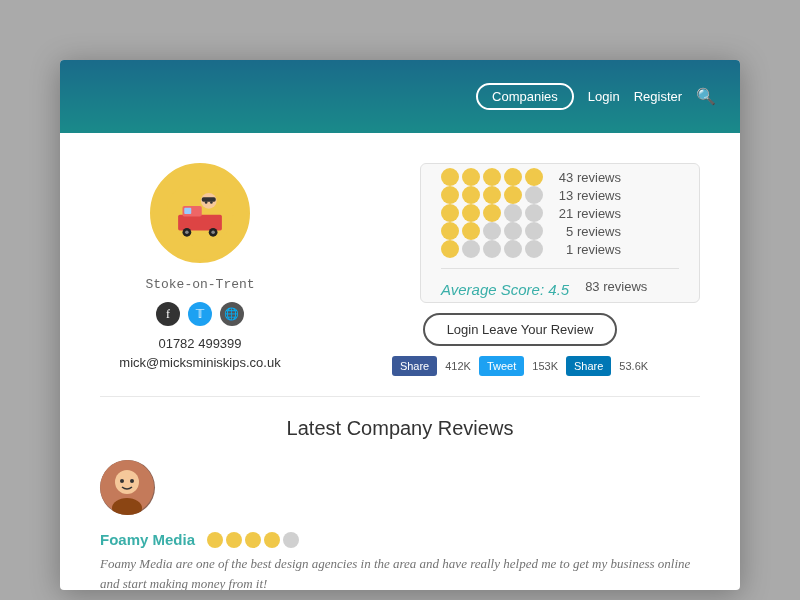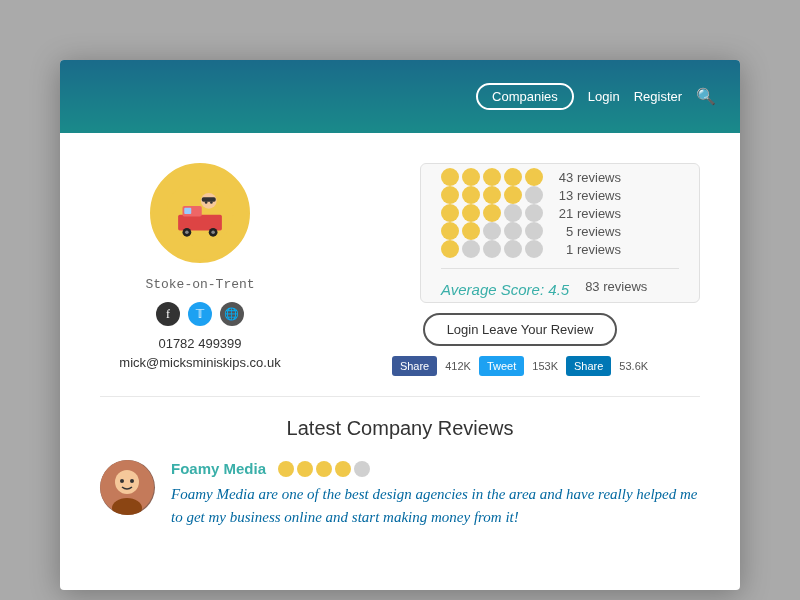--- a/index.html
+++ b/index.html
@@ -303,20 +303,21 @@
       color: #333;
       font-weight: normal;
       margin-bottom: 20px;
       font-family: Arial, sans-serif;
     }
 
     .review-item {
       display: flex;
       gap: 16px;
       align-items: flex-start;
+      flex-direction: column;
     }
 
     .reviewer-avatar {
       width: 55px;
       height: 55px;
       border-radius: 50%;
       background: #8B6355;
       flex-shrink: 0;
       overflow: hidden;
       display: flex;
@@ -352,22 +353,22 @@
       height: 16px;
       border-radius: 50%;
       background: #f0c84a;
     }
 
     .reviewer-star.empty {
       background: #d0d0d0;
     }
 
     .review-text {
-      font-size: 15px;
-      color: #0369a1;
+      font-size: 13px;
+      color: #737373;
       font-style: italic;
       line-height: 1.5;
       font-family: Georgia, serif;
     }
   </style>
 </head>
 <body>
 
 <div class="bg-overlay"></div>
 

